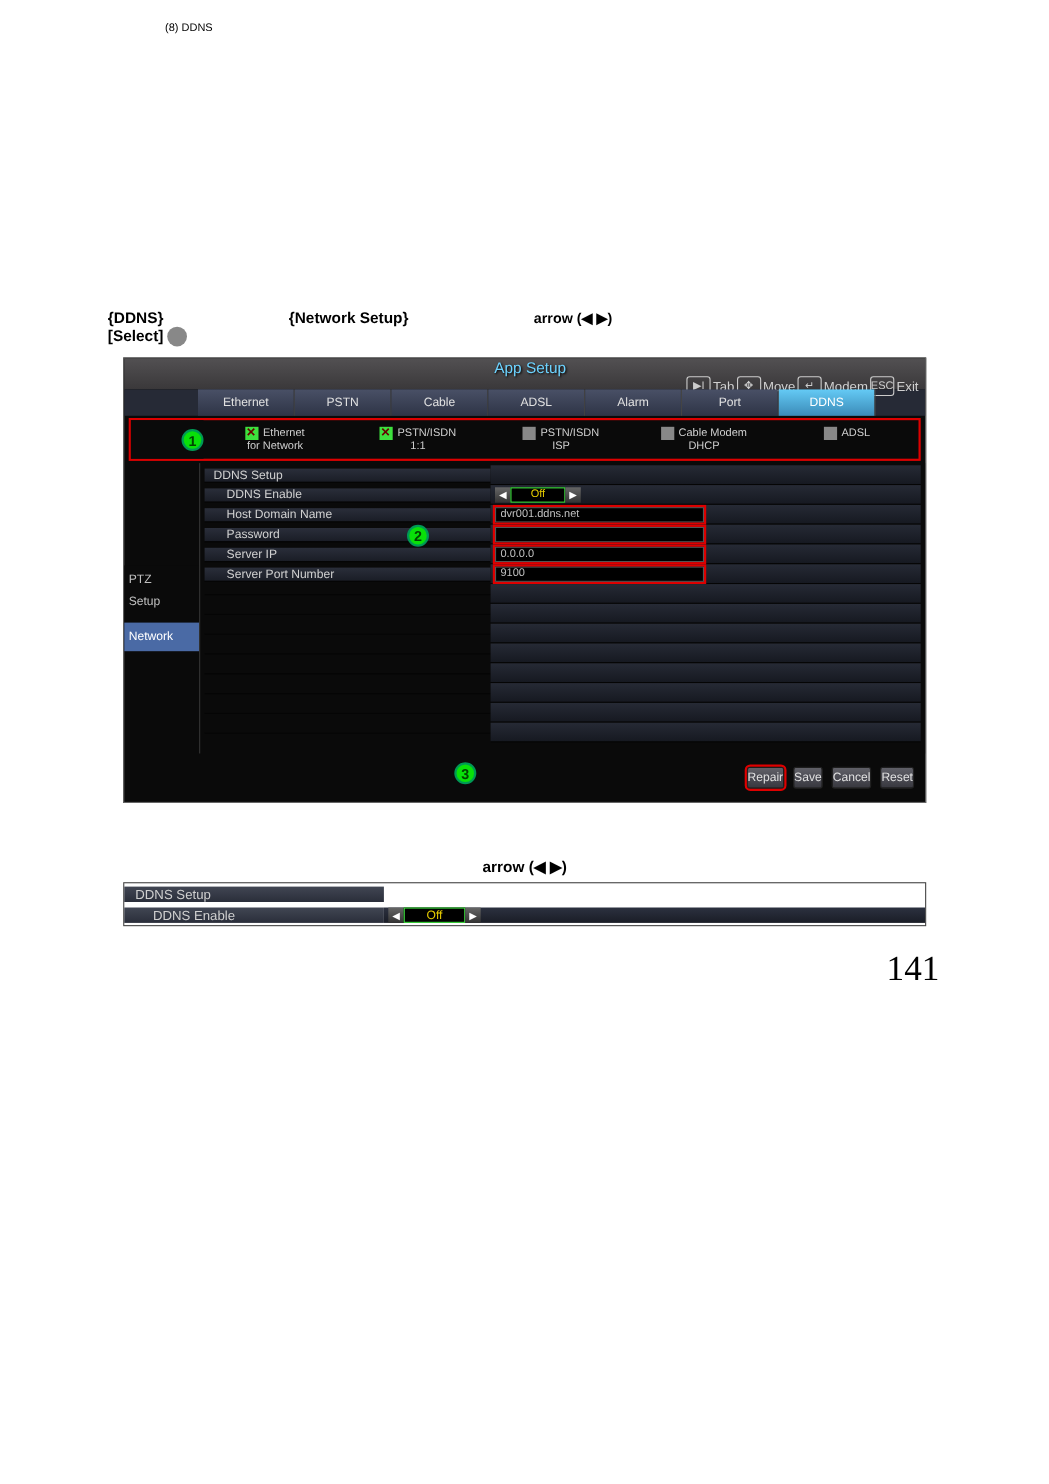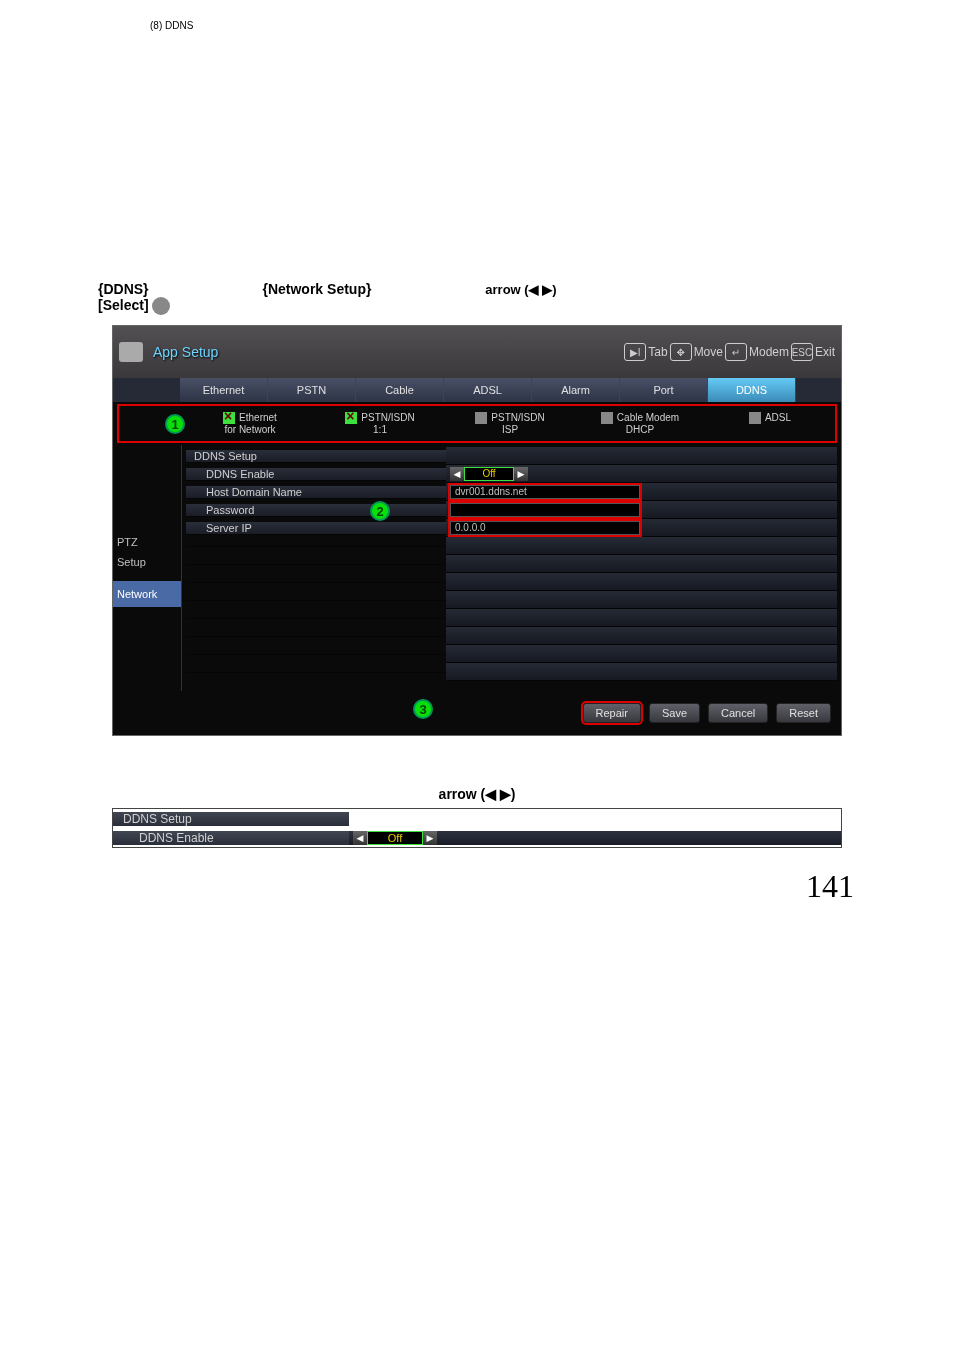--- a/index.html
+++ b/index.html
@@ -2,21 +2,21 @@
 <html><head>
   <meta charset="utf-8">
   <style>
     * { box-sizing: border-box; margin: 0; padding: 0; }
     body { background: #fff; font-family: Arial, sans-serif; width: 954px; margin: 0 auto; }
     .page-heading { font-weight: normal; font-size: 10px; padding: 20px 0 0 150px; }
     .inline-text { font-size: 14px; font-weight: bold; padding-left: 98px; margin-top: 250px; margin-bottom: 10px;}
     .inline-text .seg { margin-right: 110px; display: inline-block;}
     .select-ball { display: inline-block; width: 18px; height: 18px; border-radius: 50%; background: #888; vertical-align: middle;}
     .app-window { margin: 10px auto 20px auto; width: 730px; border: 1px solid #666; background: #0a0a0a; }
-    .app-titlebar { background: linear-gradient(#525052,#3a383a); display: flex; align-items: center; height: 52px; padding: 0 6px; color: #6dd3ff;}
+    .app-titlebar { background: linear-gradient(#525052,#3a383a); display: flex; align-items: center; height: 28px; padding: 0 6px; color: #6dd3ff; flex-direction: column;}
     .app-titlebar .app-title { font-size: 14px; margin-left: 10px; text-shadow: 1px 1px 2px #000;}
     .app-icon { width: 24px; height: 20px; background: #aaa; border-radius: 3px; position: relative;}
     .nav-icons { margin-left: auto; display: flex; gap: 2px; align-items: center;}
     .nav-item { display: flex; align-items: center; gap: 2px; color: #d0d0d0; font-size: 12px;}
     .nav-box { display: inline-flex; align-items: center; justify-content: center; width: 22px; height: 18px; border: 1px solid #ccc; border-radius: 3px; font-size: 10px; color:#ccc;}
     .tabs-row { display: flex; background: #262a36; height: 24px; }
     .tab { flex: 0 0 auto; width: 88px; text-align: center; font-size: 11px; color: #e0e0e0; line-height: 24px; border-right: 1px solid #444; background: linear-gradient(#495066,#2e3446); position: relative;}
     .tab.active { background: linear-gradient(#64caf5,#3b8bb8); color: #fff;}
     .tab:first-child { margin-left: 67px;}
     .conn-row { display: flex; background: #0a0a0a; border: 2px solid #d00; margin: 2px 4px; }
@@ -33,21 +33,21 @@
     .grid-row { display: flex; height: 18px; align-items: center; }
     .grid-label { width: 260px; color: #d0d0d0; font-size: 11px; padding-left: 8px; background: linear-gradient(#2a2e3a,#1a1d26); border-bottom:1px solid #050505;}
     .grid-value { flex:1; color:#d0d0d0; font-size:11px; background: linear-gradient(#262a35,#161921); border-bottom:1px solid #050505; height:18px; display:flex; align-items:center; padding-left:4px;}
     .indent { padding-left: 20px !important;}
     .arrow-btn { width:14px; height:14px; display:inline-flex; align-items:center; justify-content:center; background:linear-gradient(#666,#333); color:#fff; font-size:9px;}
     .val-field { background:#000; border:1px solid #555; height:14px; display:inline-flex; align-items:center; padding:0 4px; min-width:120px; font-size:10px; color:#c0c0c0;}
     .val-off { background:#000; border:1px solid #3de03d; color:#e6cc00; min-width:50px; justify-content:center;}
     .red-outline { outline: 2px solid #d00;}
     .num-bubble { position:absolute; width:20px; height:20px; border-radius:50%; background:#09e009; border:2px solid #095; color:#004400; font-weight:bold; display:flex; align-items:center; justify-content:center; font-size:13px; z-index:5;}
     .buttons-row { display:flex; justify-content:flex-end; gap:8px; padding: 12px 10px;}
-    .bbtn { background: linear-gradient(#606068,#38383f); color:#e0e0e0; font-size:11px; border:1px solid #222; border-radius:3px; padding: 3px 12px;}
+    .bbtn { background: linear-gradient(#606068,#38383f); color:#e0e0e0; font-size:11px; border:1px solid #222; border-radius:3px; padding: 3px 0;}
     .page-num { text-align:right; font-size: 32px; font-family: "Times New Roman", serif; padding: 20px 100px 30px 0;}
     .arrow-inline { font-size:13px;}
     .second-caption { text-align:center; font-weight:bold; font-size:14px; margin-top: 50px;}
     .secondary-panel { width: 730px; margin: 6px auto 0 auto; border:1px solid #444; }
     .sp-row { display:flex; height:19px; align-items:center; }
     .sp-label { width:236px; color:#d0d0d0; font-size:12px; padding-left:10px; background:linear-gradient(#414653,#2a2e3a);}
     .sp-label.ind { padding-left:26px;}
     .sp-val { flex:1; background:linear-gradient(#2c3140,#1a1d26); display:flex; align-items:center; padding-left:4px;}
     .sp-off { color:#e6cc00; font-size:11px; border:1px solid #3de03d; background:#000; width:56px; text-align:center; display:inline-block;}
   </style>
@@ -148,20 +148,26 @@
           </div>
       </div>
 
       <div class="grid-row">
         <div class="grid-label indent">Server IP</div>
         <div class="grid-value">
             <span class="val-field red-outline" style="min-width:190px;">0.0.0.0</span>
           </div>
       </div>
 
+      <div class="grid-row">
+        <div class="grid-label indent">Server Port Number</div>
+        <div class="grid-value">
+            <span class="val-field red-outline" style="min-width:190px;">9100</span>
+          </div>
+      </div>
 
       <div class="grid-row">
           <div class="grid-label"></div>
           <div class="grid-value"></div>
         </div>
       <div class="grid-row">
           <div class="grid-label"></div>
           <div class="grid-value"></div>
         </div>
       <div class="grid-row">

